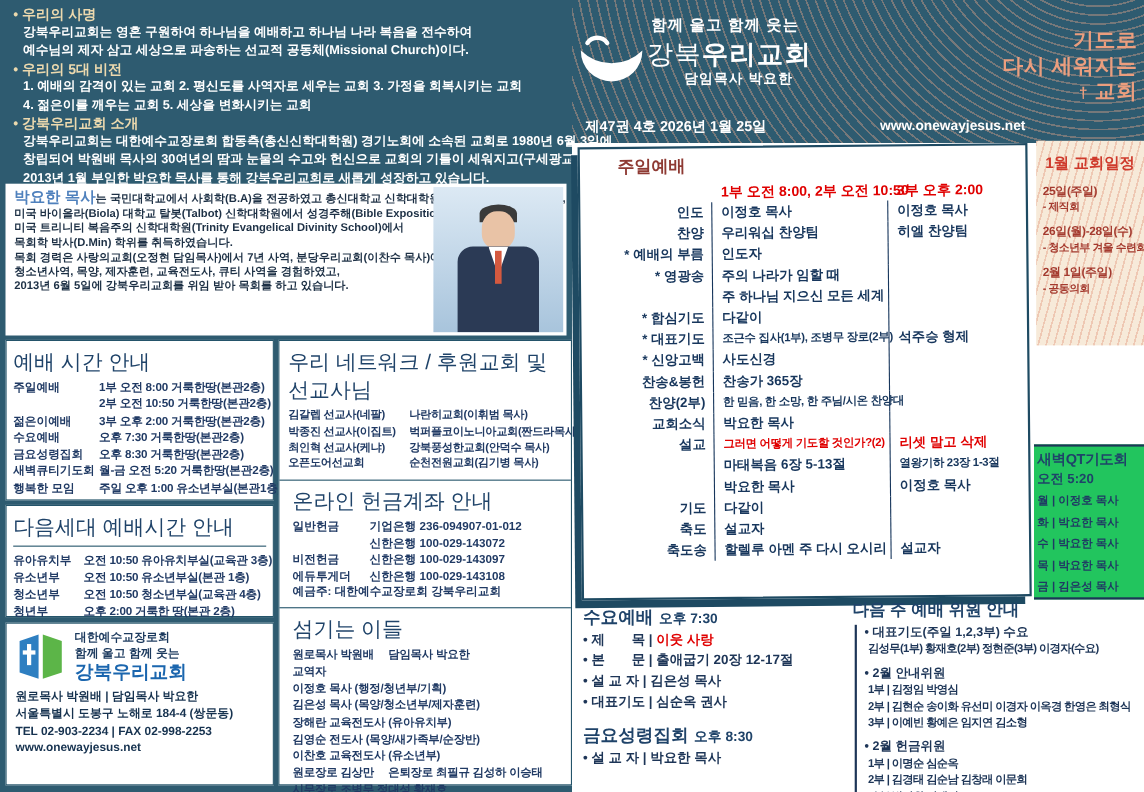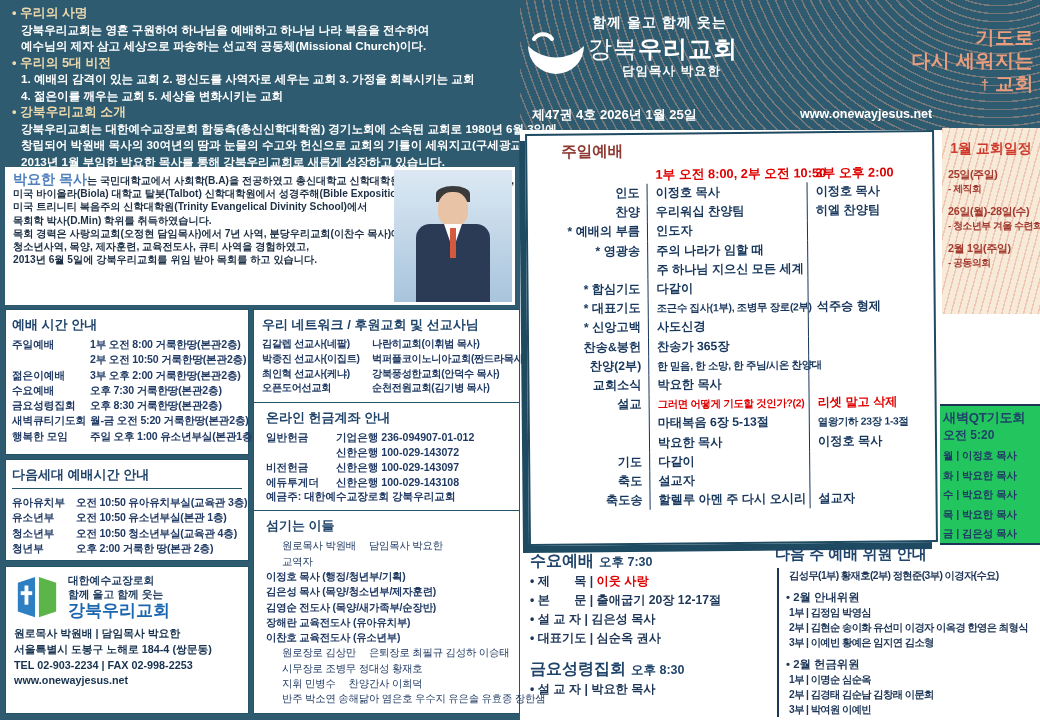--- a/index.html
+++ b/index.html
@@ -33,21 +33,21 @@
   .p-line{white-space:nowrap;}
   .pastor-photo{position:absolute;right:3px;top:3px;width:118px;height:132px;overflow:hidden;
                 background:linear-gradient(#dce9f4,#a8c4dc);}
   .ph-head{position:absolute;left:44px;top:22px;width:30px;height:34px;border-radius:45% 45% 40% 40%;background:#e9c3a6;}
   .ph-hair{position:absolute;left:42px;top:16px;width:34px;height:16px;border-radius:50% 50% 0 0;background:#3a3a3a;}
   .ph-body{position:absolute;left:22px;top:54px;width:74px;height:78px;border-radius:14px 14px 0 0;background:#2b3a55;}
   .ph-shirt{position:absolute;left:50px;top:54px;width:18px;height:26px;background:#fff;clip-path:polygon(0 0,100% 0,50% 100%);}
   .ph-tie{position:absolute;left:56px;top:58px;width:6px;height:30px;background:#d4593f;}
   
   .box{position:absolute;background:#fff;border:1.5px solid #24546a;box-sizing:border-box;}
-  .box-title{color:#1f4369;font-weight:700;font-size:13px;margin-bottom:3px;}
+  .box-title{color:#1f4369;font-weight:400;font-size:19px;margin-bottom:3px;}
   .wt-box{left:5px;top:309px;width:244px;height:146px;padding:6px 6px;}
   .wt-row,.ng-row{display:flex;font-size:10.6px;font-weight:800;color:#203a64;line-height:15.3px;}
   .wt-row .nm{width:78px;flex:none;}
   .wt-row .dt,.ng-row .dt{white-space:nowrap;letter-spacing:-.2px;}
   .ng-box{left:5px;top:459px;width:244px;height:102px;padding:6px 6px;}
   .ng-box hr{border:none;border-top:1px solid #24546a;margin:4px 0 6px;}
   .ng-row .nm{width:64px;flex:none;}
   
   .ci-box{left:5px;top:566px;width:244px;height:148px;padding:7px 8px;}
   .ci-logo-row{display:flex;align-items:center;margin-bottom:6px;}
@@ -60,21 +60,21 @@
   .mid-sec{padding:6px 8px;}
   .mid-sec + .mid-sec{border-top:1.5px solid #24546a;padding-left:12px;}
   .net-row{display:flex;font-size:10.2px;font-weight:800;color:#203a64;line-height:14.8px;}
   .net-row .l{min-width:104px;padding-right:6px;white-space:nowrap;letter-spacing:-.3px;}
   .net-row .r{white-space:nowrap;letter-spacing:-.3px;}
   .acc-row{display:flex;font-size:10.6px;font-weight:800;color:#203a64;line-height:14.8px;}
   .acc-row .l{min-width:70px;white-space:nowrap;}
   .acc-row .r{white-space:nowrap;}
   .acc-holder{font-size:10.6px;font-weight:800;color:#203a64;line-height:15px;}
   .srv-line{font-size:10.4px;font-weight:600;color:#203a64;line-height:15.3px;white-space:nowrap;letter-spacing:-.2px;}
-  .srv-line.b{font-weight:400;margin-left:16px;}
+  .srv-line.b{font-weight:700;}
   
   .sun-box{position:absolute;left:527px;top:132px;width:409px;height:412px;background:#fff;
            border:2.5px solid #1e4a62;box-shadow:-6px 7px 0 0 #1e4a62;transform:rotate(-0.55deg);
            box-sizing:border-box;}
   .sun-title{margin:6px 0 3px 34px;color:#8e3a33;font-size:15.5px;font-weight:800;}
   .thead{display:grid;grid-template-columns:120px 160px 1fr;font-size:12.8px;font-weight:800;color:#e00000;
          line-height:19px;}
   .thead div{padding-left:8px;white-space:nowrap;}
   .trow{display:grid;grid-template-columns:120px 160px 1fr;}
   .tlabel{text-align:right;padding-right:7px;border-right:1.5px solid #17365c;font-size:12.2px;
@@ -295,22 +295,22 @@
         </div>
       <div class="acc-holder">예금주: 대한예수교장로회 강북우리교회</div>
     </div>
     <div class="mid-sec">
       <div class="box-title">섬기는 이들</div>
       <div id="srv-lines">
           <div class="srv-line b">원로목사 박원배　 담임목사 박요한</div>
           <div class="srv-line b">교역자</div>
           <div class="srv-line">이정호 목사 (행정/청년부/기획)</div>
           <div class="srv-line">김은성 목사 (목양/청소년부/제자훈련)</div>
+          <div class="srv-line">장해란 교육전도사 (유아유치부)</div>
           <div class="srv-line">김영순 전도사 (목양/새가족부/순장반)</div>
-          <div class="srv-line">장해란 교육전도사 (유아유치부)</div>
           <div class="srv-line">이찬호 교육전도사 (유소년부)</div>
           <div class="srv-line b">원로장로 김상만　 은퇴장로 최필규 김성하 이승태</div>
           <div class="srv-line b">시무장로 조병무 정대성 황재호</div>
           <div class="srv-line b">지휘 민병수　 찬양간사 이희덕</div>
           <div class="srv-line b">반주 박소연 송해닮아 염은호 우수지 유은솔 유효종 장한샘</div>
         </div>
     </div>
   </div>
 
   <div class="sun-box">
@@ -451,20 +451,21 @@
     <span class="sec-title">금요성령집회</span><span class="sec-time">오후 8:30</span>
     <div id="fri-rows">
         <div class="wv-row"><span class="bullet">• </span><span class="lab">설 교 자</span><span class="bar"> | </span><span class="val">박요한 목사</span></div>
       </div>
   </div>
 
   <div class="nw-box">
     <div class="nw-title">다음 주 예배 위원 안내</div>
     <div class="nw-content" id="nw-groups">
         <div class="nw-group">
+          <div class="nw-head">• 대표기도(주일 1,2,3부) 수요</div>
           <div class="nw-line">김성무(1부) 황재호(2부) 정현준(3부) 이경자(수요)</div>
         </div>
         <div class="nw-group">
           <div class="nw-head">• 2월 안내위원</div>
           <div class="nw-line">1부 | 김정임 박영심</div>
           <div class="nw-line">2부 | 김현순 송이화 유선미 이경자 이옥경 한영은 최형식</div>
           <div class="nw-line">3부 | 이예빈 황예은 임지연 김소형</div>
         </div>
         <div class="nw-group">
           <div class="nw-head">• 2월 헌금위원</div>

